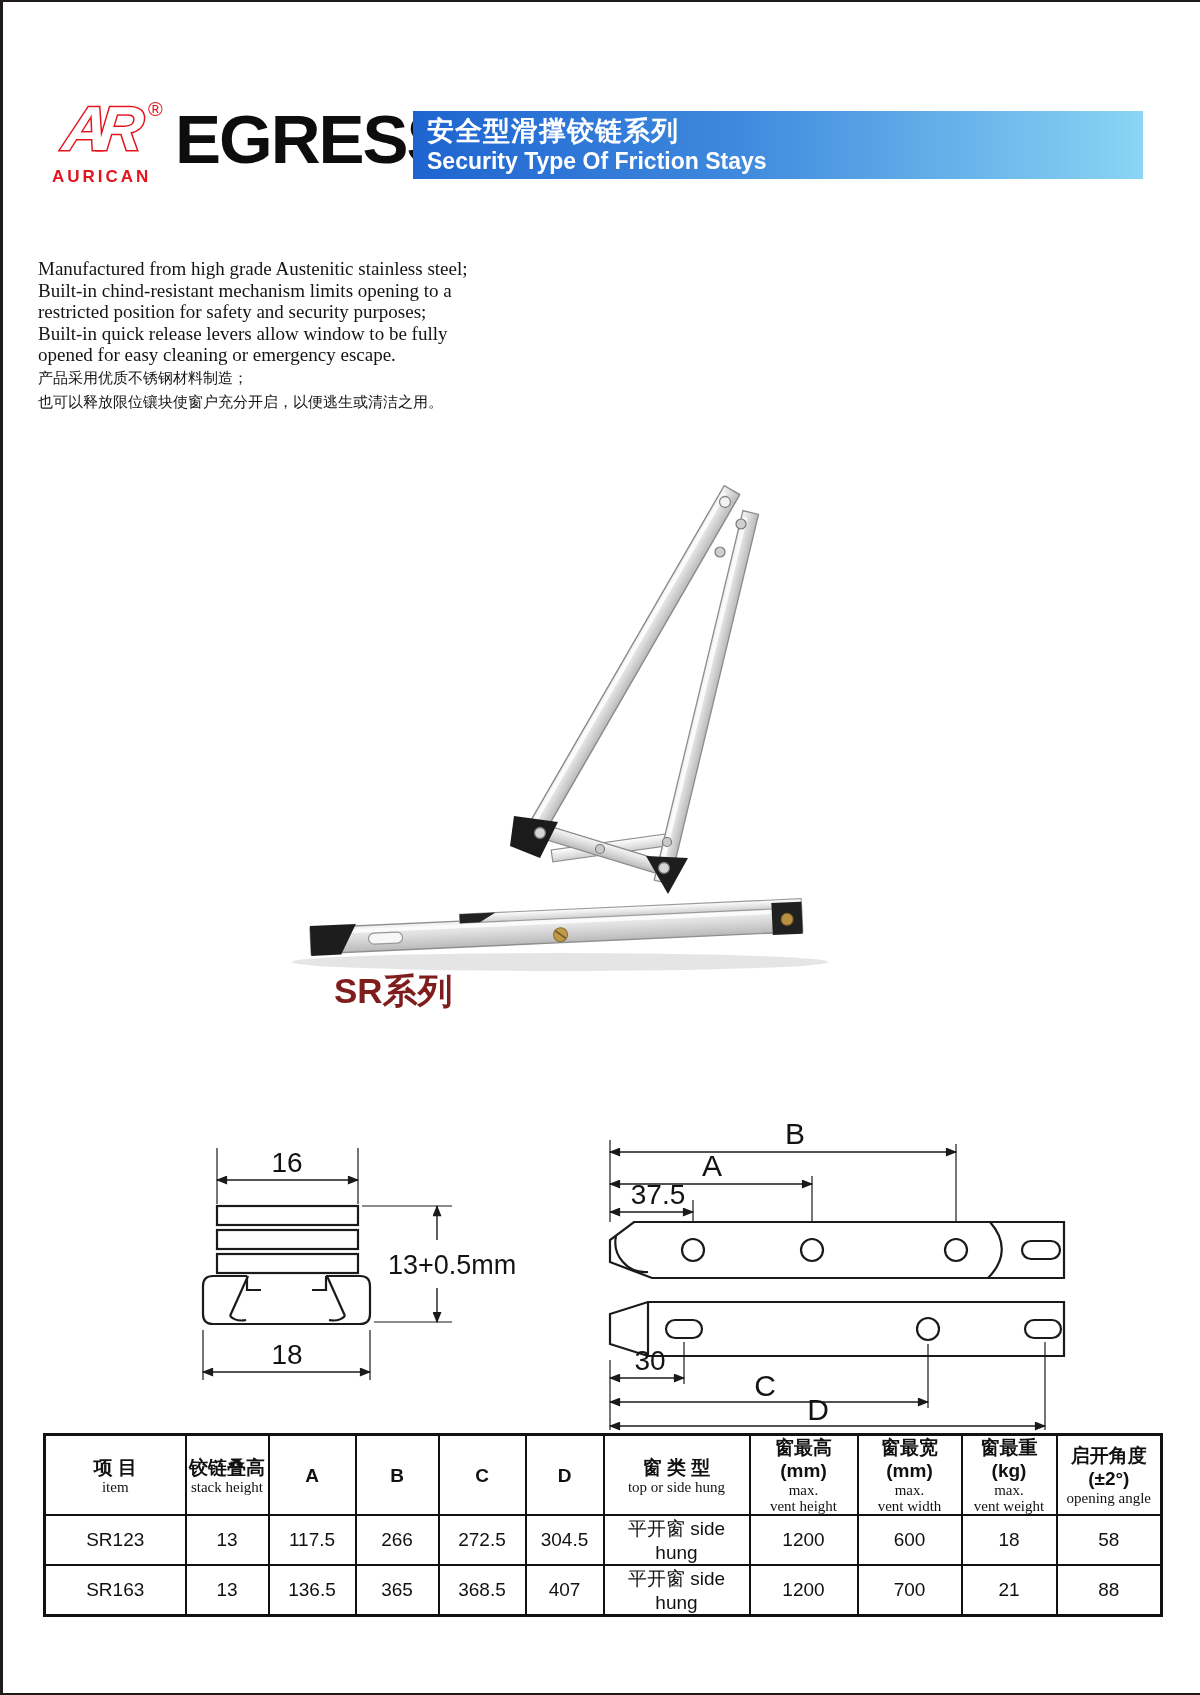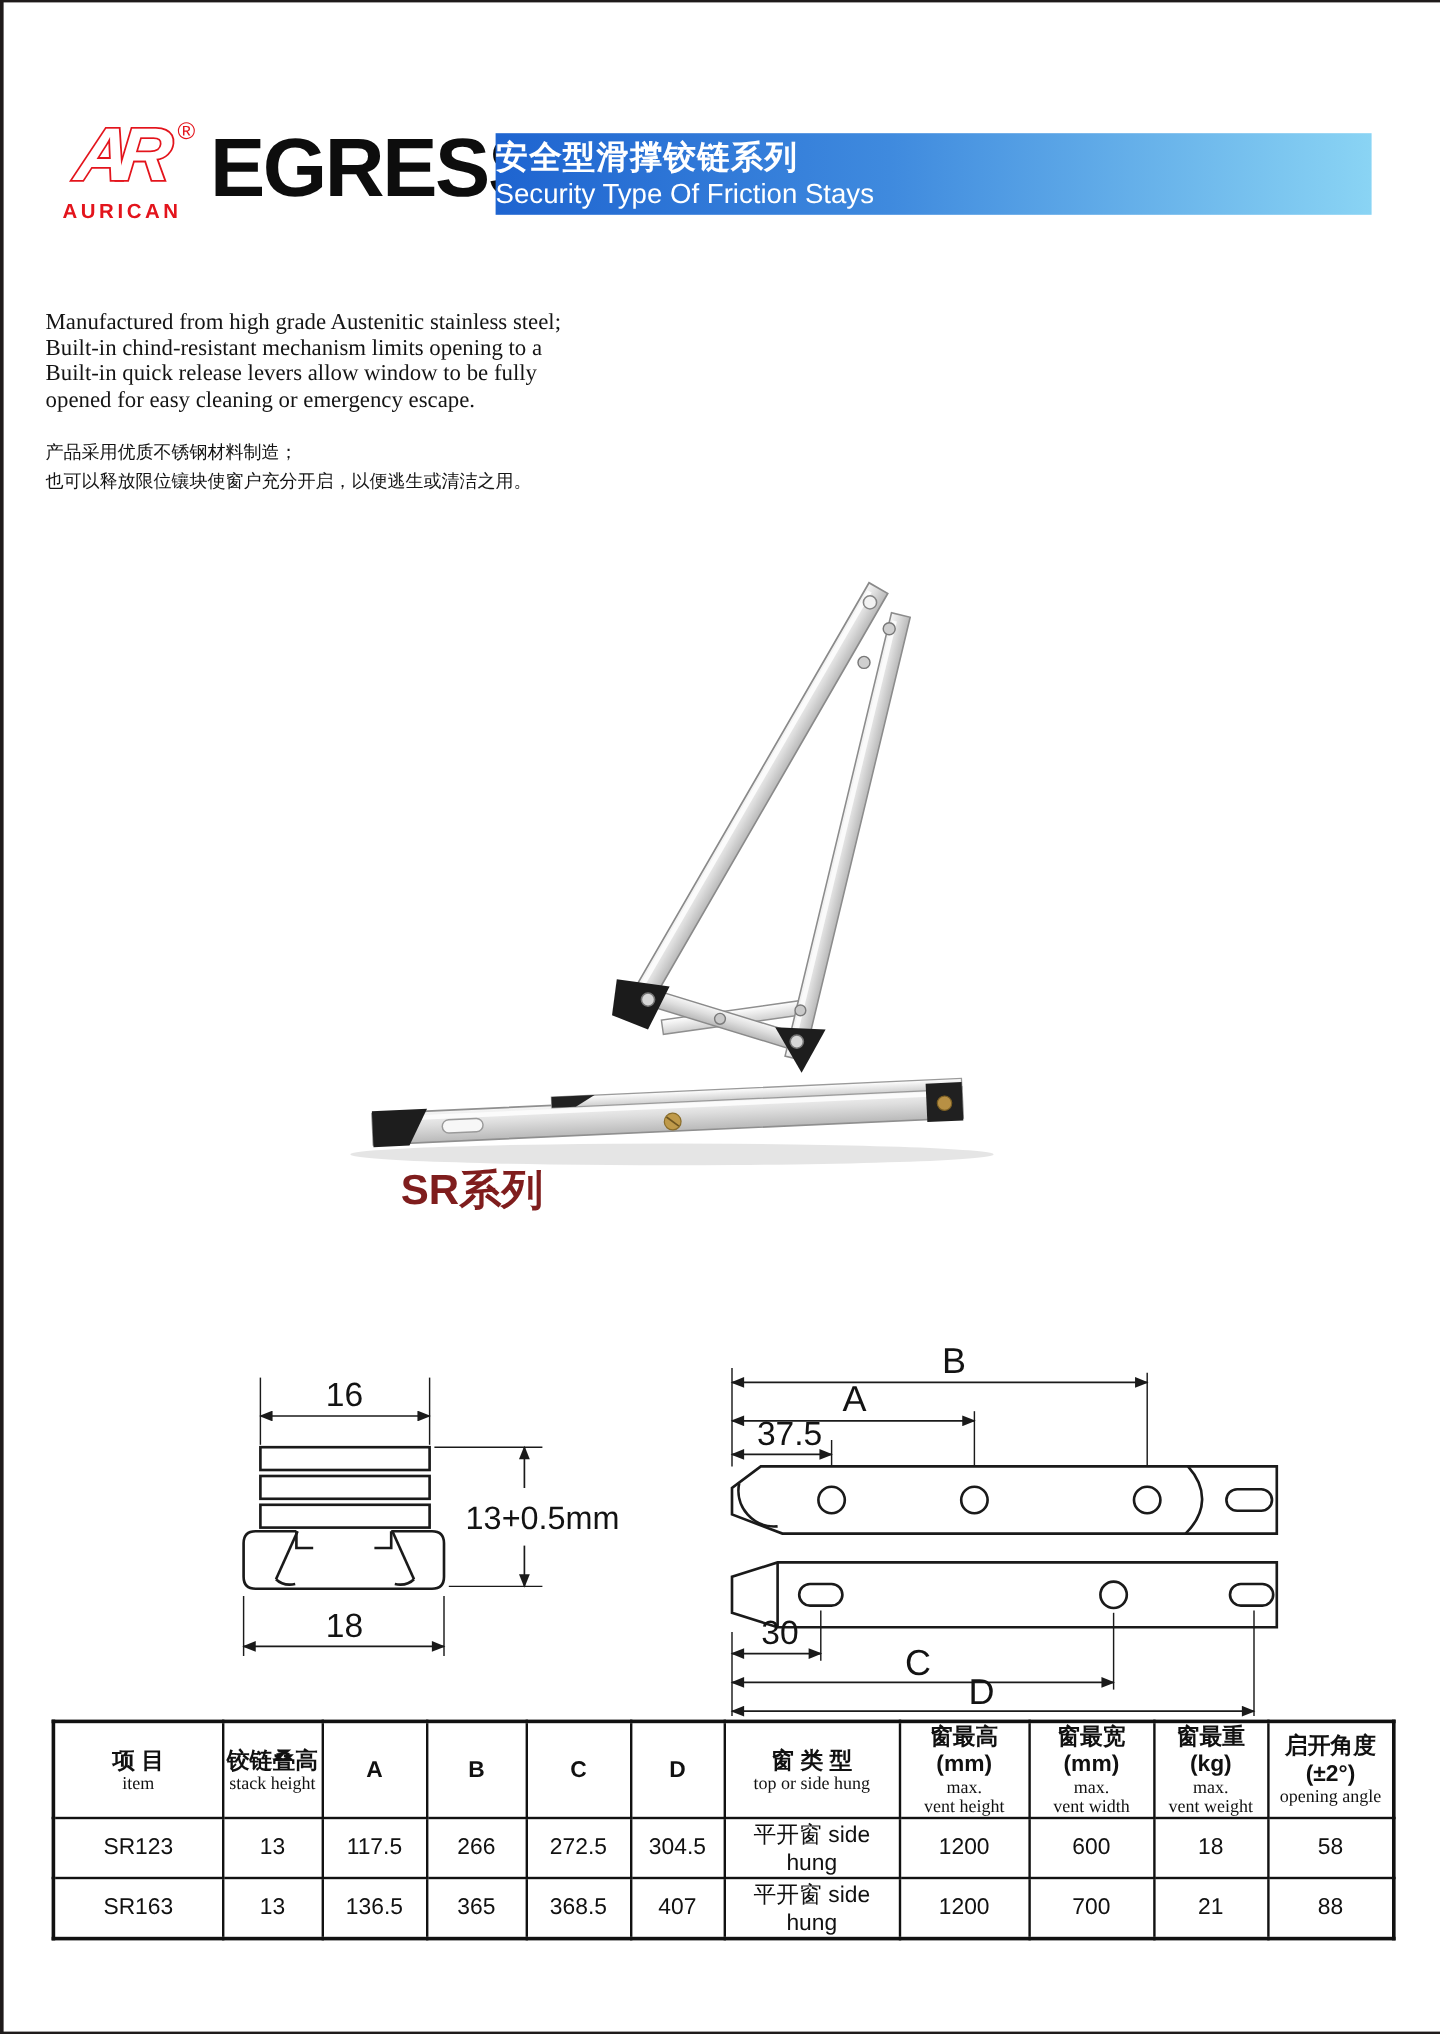--- a/index.html
+++ b/index.html
@@ -5,23 +5,23 @@
   html,body{margin:0;padding:0;background:#e8e8e8;}
   #page{position:relative;width:1200px;height:1695px;background:#ffffff;margin:0 auto;
         font-family:"Liberation Sans",sans-serif;color:#111;overflow:hidden;}
   .edge{position:absolute;background:#1f1b1b;}
   
   #logo-svg{position:absolute;left:38px;top:88px;}
   #egress-title{position:absolute;left:175px;top:104px;font-size:69px;font-weight:bold;
         letter-spacing:-2px;color:#0d0d0d;line-height:72px;}
   #banner{position:absolute;left:413px;top:111px;width:730px;height:68px;
         background:linear-gradient(90deg,#1e64d0 0%,#3f8ade 45%,#8ad4f4 100%);
-        color:#ffffff;box-sizing:border-box;}
+        color:#ffffff;padding-left:14px;box-sizing:border-box;}
   #banner .cn{font-size:27px;font-weight:bold;line-height:34px;margin-top:3px;letter-spacing:1px;}
-  #banner .en{font-size:23px;font-weight:normal;line-height:26px;}
+  #banner .en{font-size:23px;font-weight:bold;line-height:26px;}
   
   .desc{position:absolute;left:38px;}
   #desc-en{top:258px;font-size:19px;line-height:21.5px;color:#141414;font-family:Liberation Serif, serif;}
   #desc-cn{top:366px;font-size:15px;line-height:23.5px;color:#141414;}
   
   #series-label{position:absolute;left:334px;top:968px;font-size:35px;font-weight:bold;color:#7f1d1d;}
   
   #gfx{position:absolute;left:0;top:0;}
   #gfx text{font-family:"Liberation Sans",sans-serif;fill:#131313;}
   .dim{stroke:#1a1a1a;stroke-width:1.4;fill:none;}
@@ -54,20 +54,21 @@
 
   <div id="egress-title">EGRESS</div>
   <div id="banner">
     <div class="cn">安全型滑撑铰链系列</div>
     <div class="en">Security Type Of Friction Stays</div>
   </div>
 
   <div class="desc" id="desc-en">
     <div>Manufactured from high grade Austenitic stainless steel;</div>
     <div>Built-in chind-resistant mechanism limits opening to a</div>
+    <div>restricted position for safety and security purposes;</div>
     <div>Built-in quick release levers allow window to be fully</div>
     <div>opened for easy cleaning or emergency escape.</div>
   </div>
   <div class="desc" id="desc-cn">
     <div>产品采用优质不锈钢材料制造；</div>
     <div>也可以释放限位镶块使窗户充分开启，以便逃生或清洁之用。</div>
   </div>
 
   <svg id="gfx" width="1200" height="1695" viewBox="0 0 1200 1695">
     <defs>

